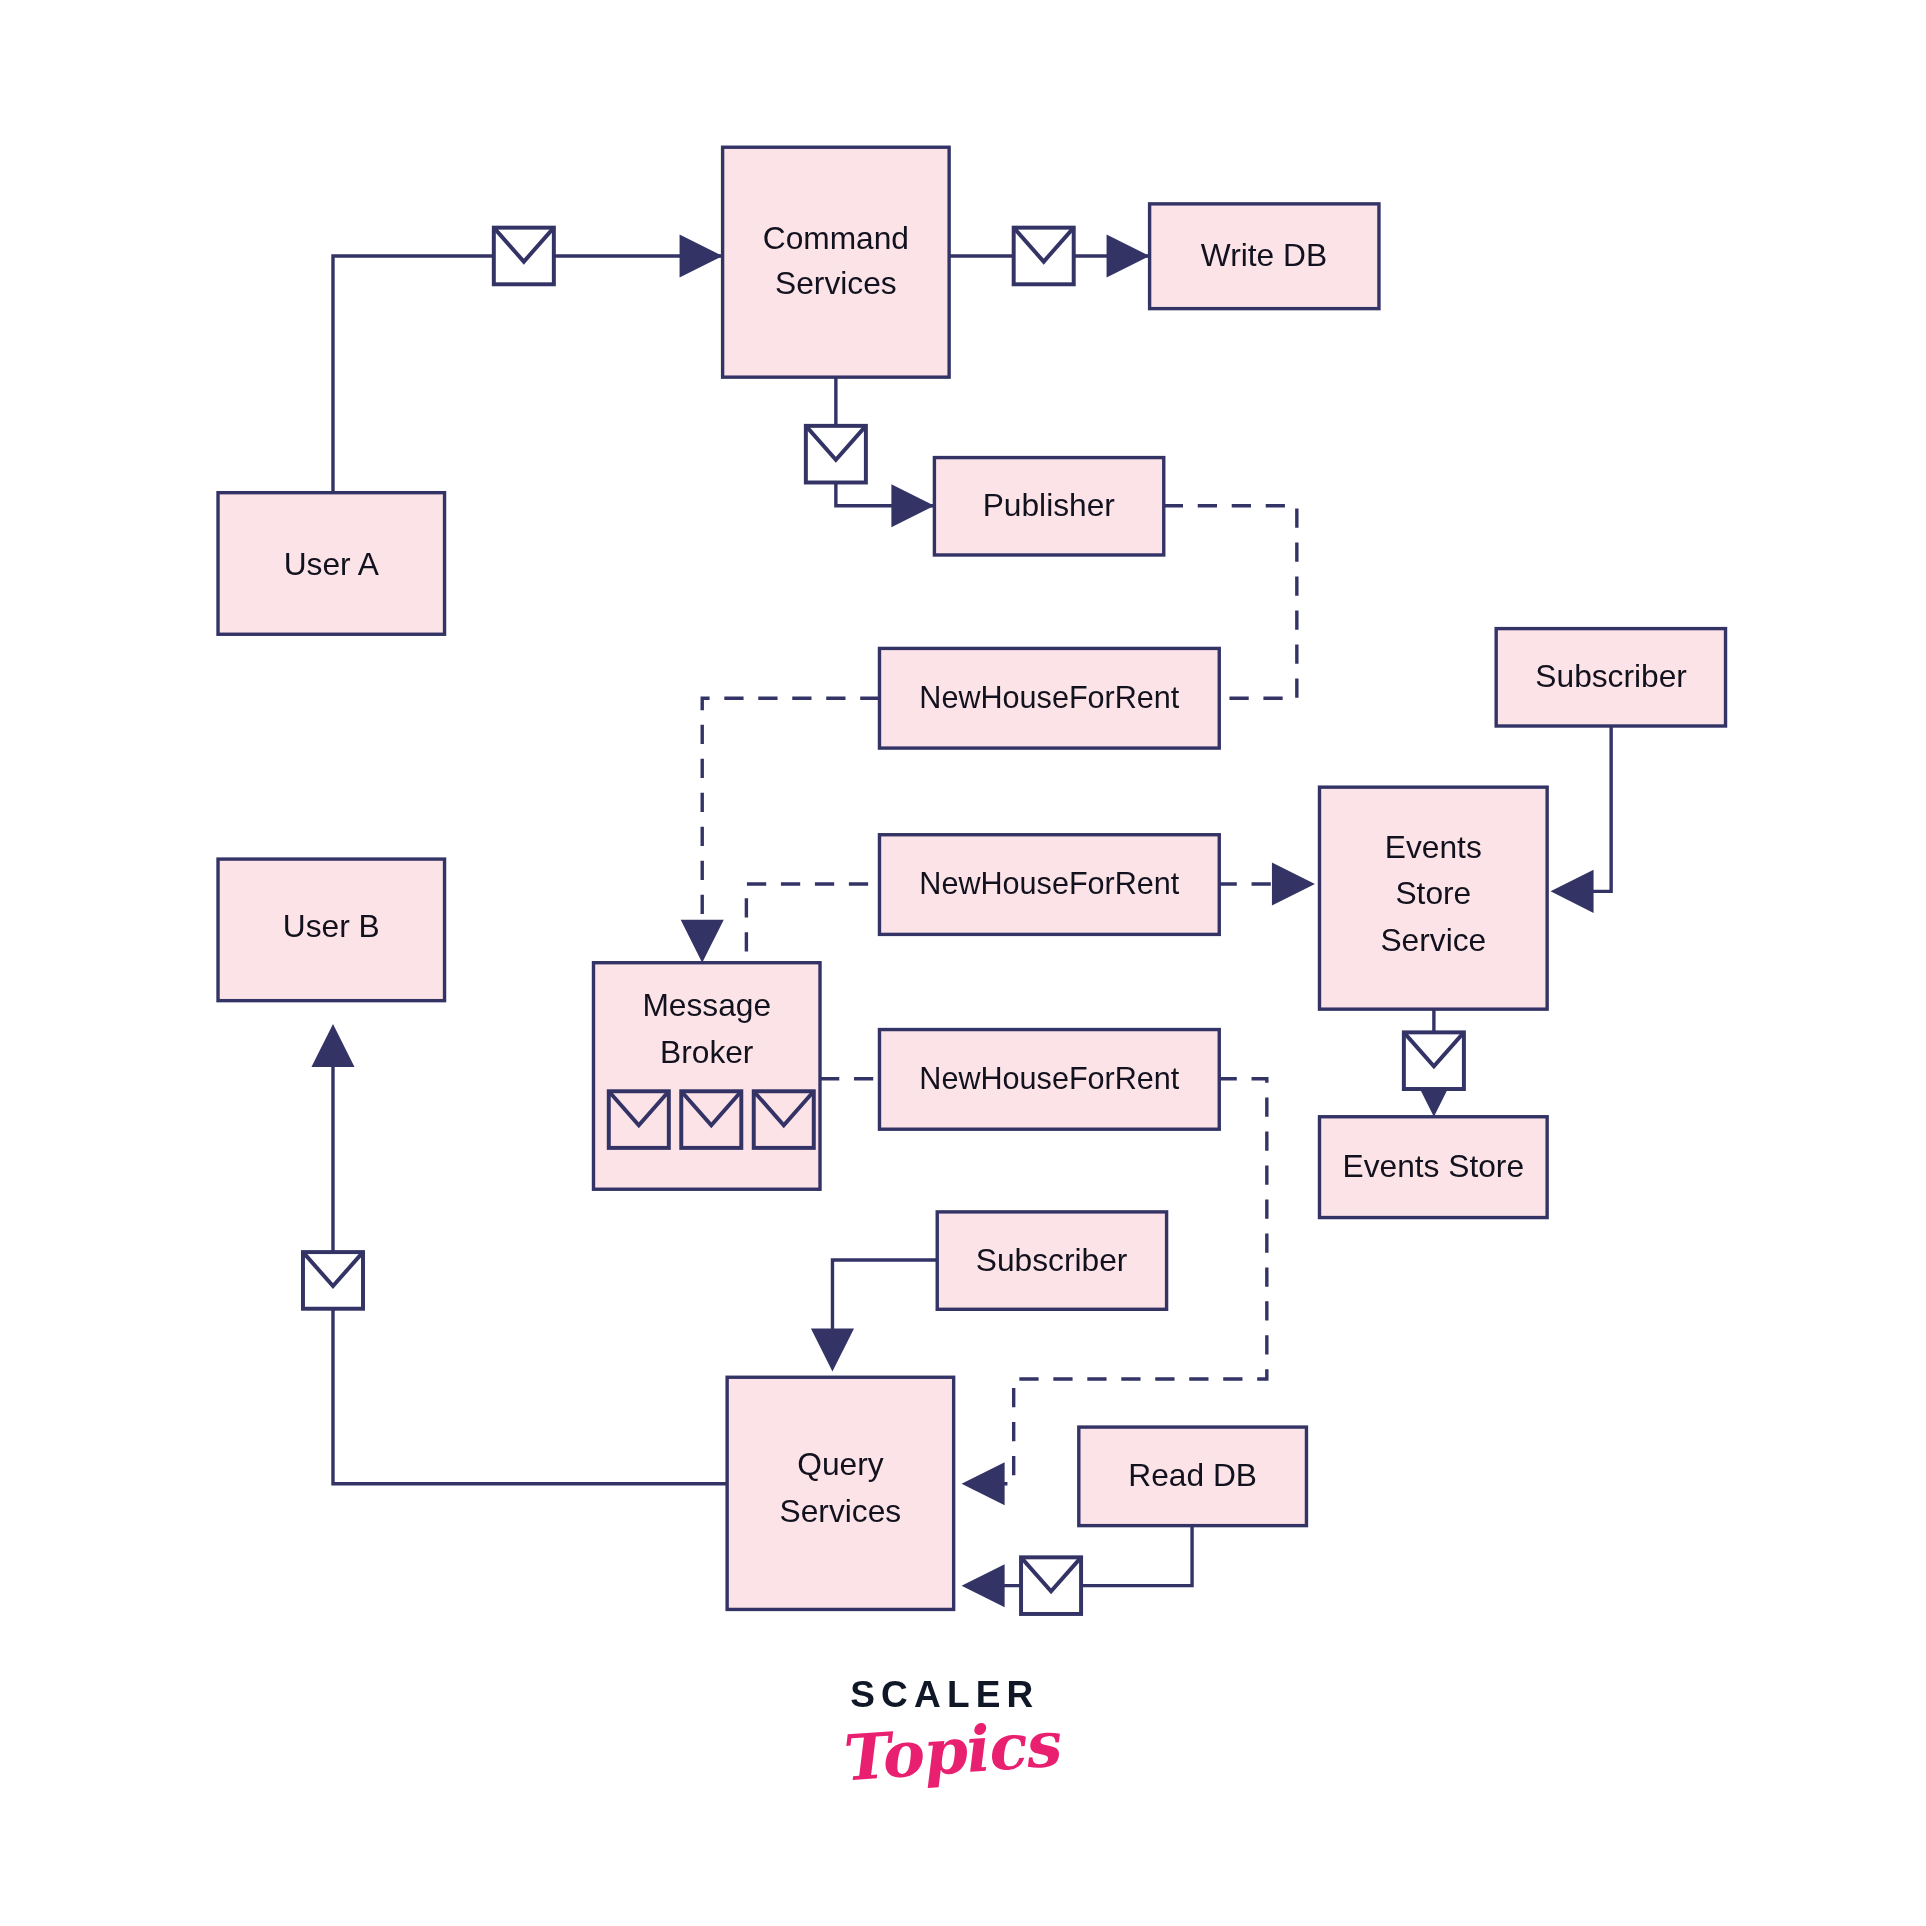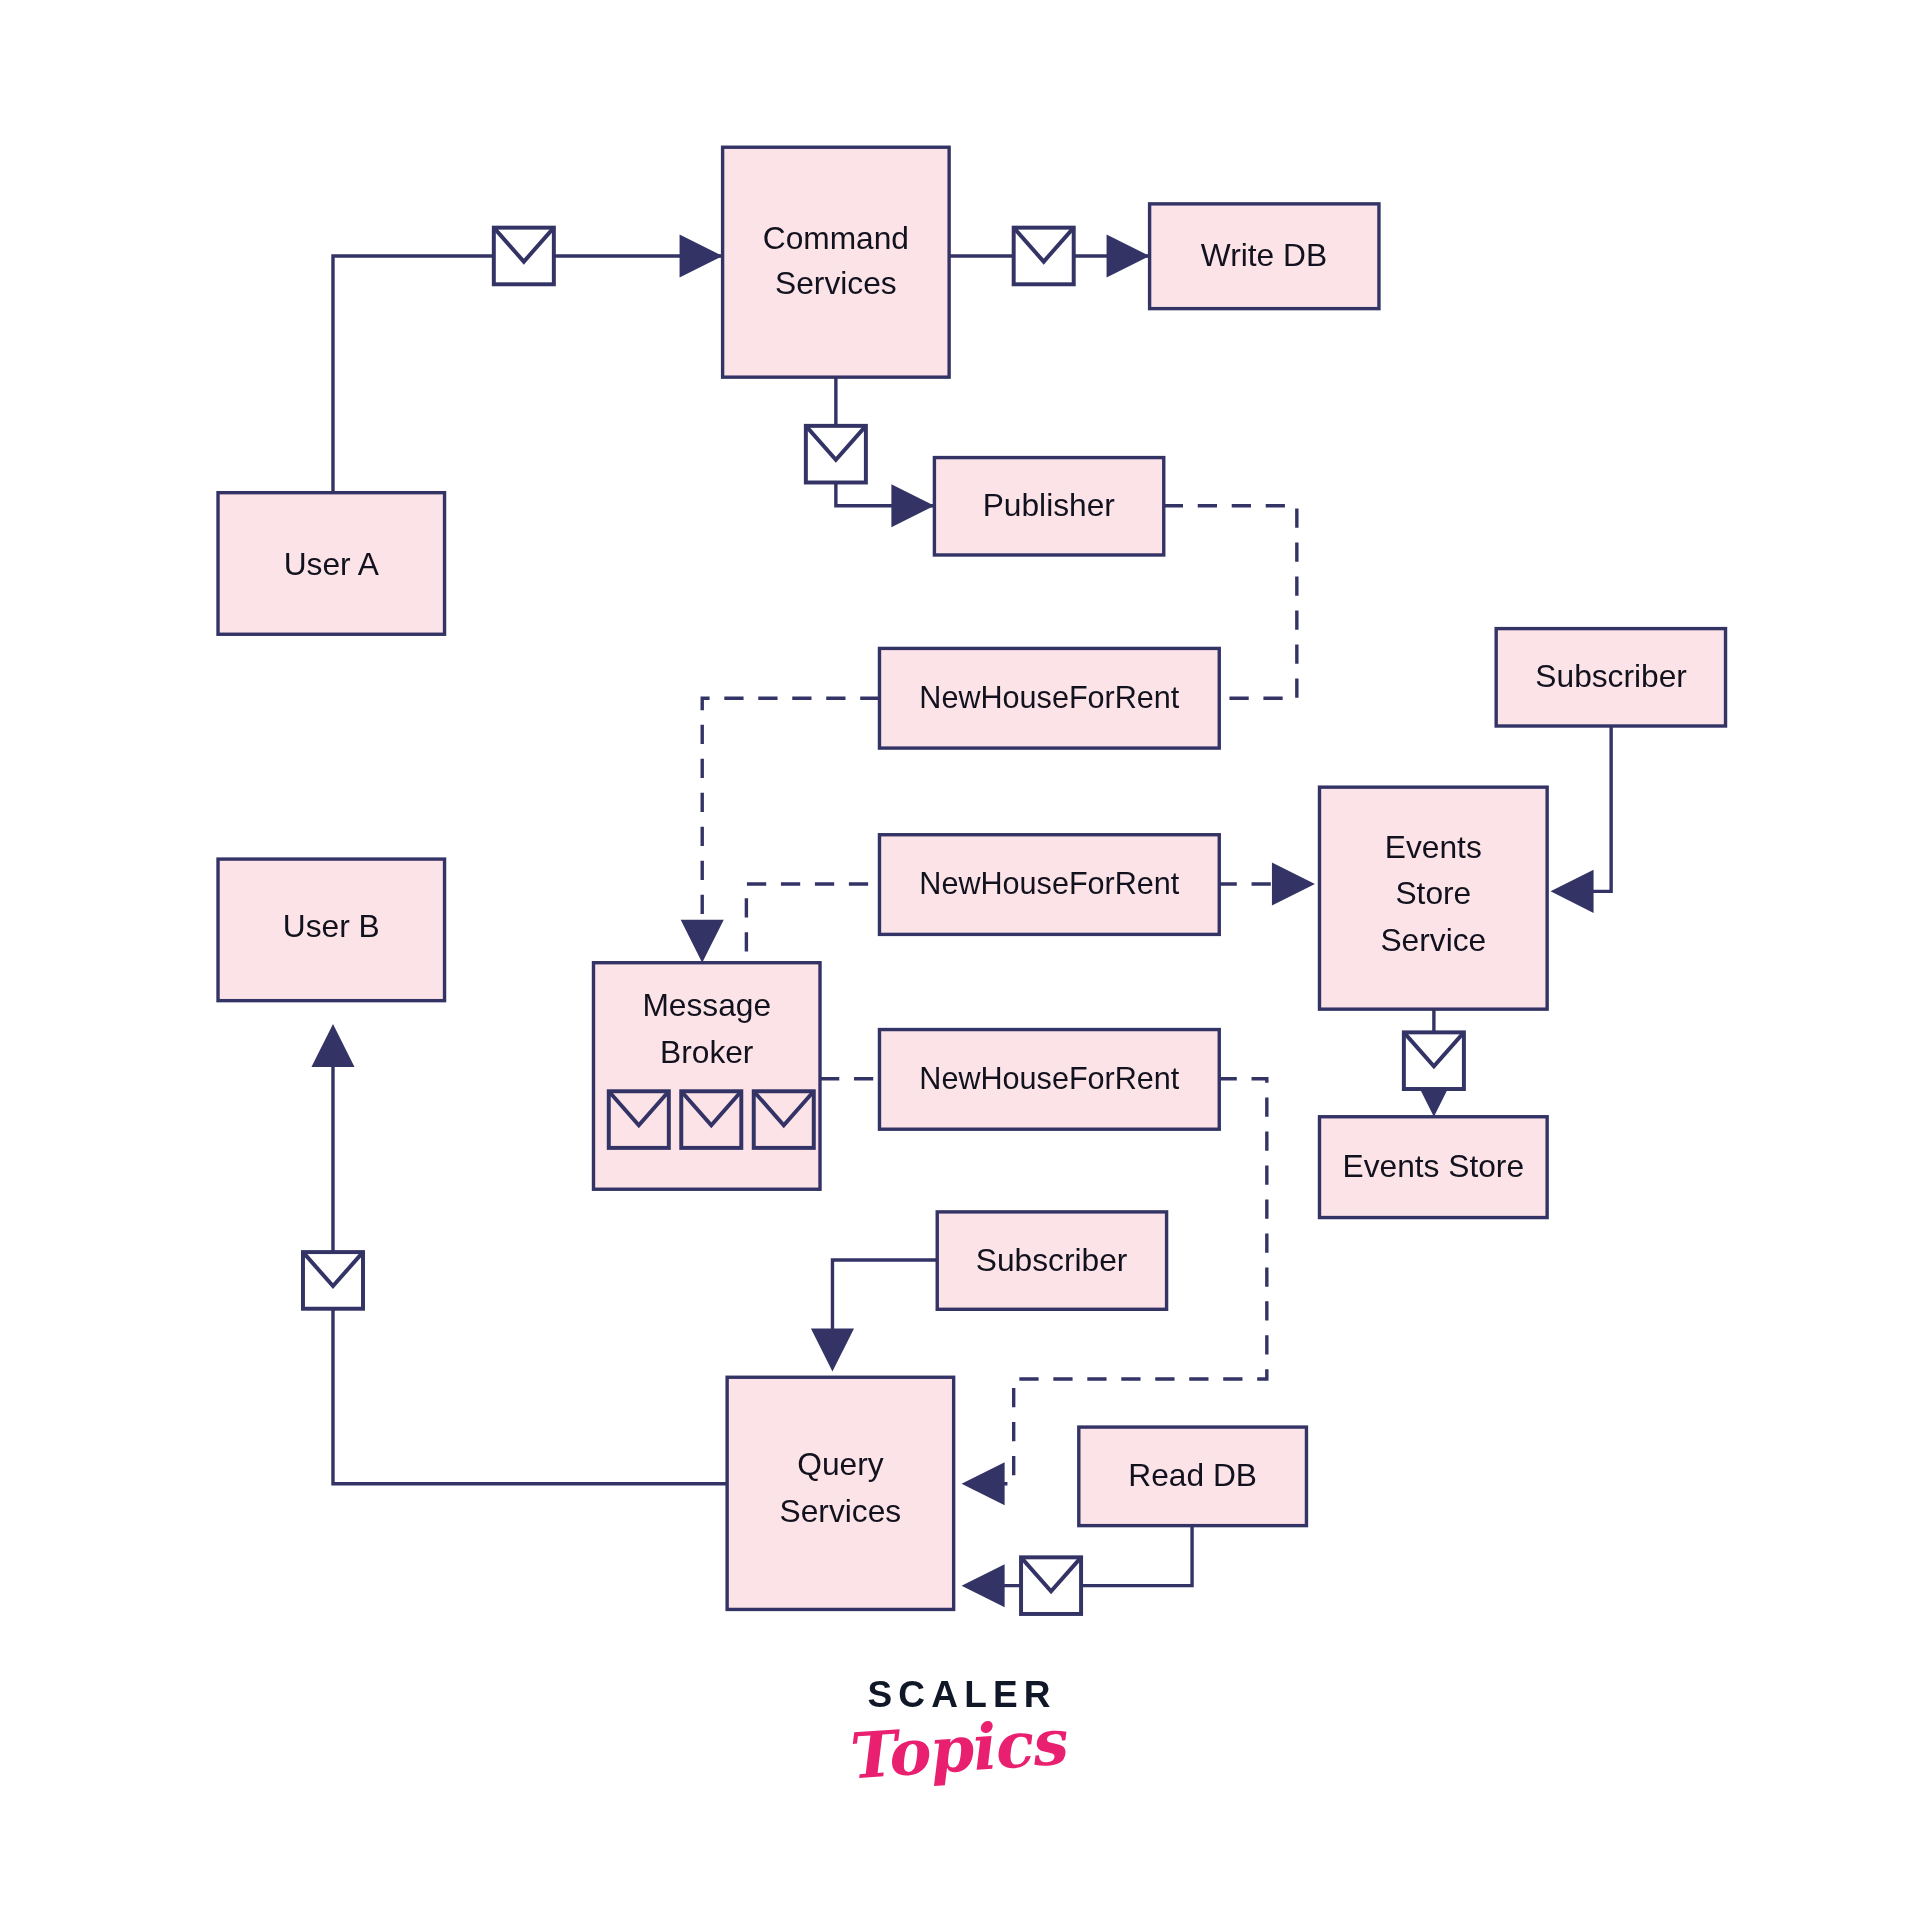--- a/index.html
+++ b/index.html
@@ -66,25 +66,25 @@
     fill: #FCE3E7;
     stroke: #333366;
     stroke-width: 7;
   }
   .arrow-head {
     fill: #333366;
   }
   
   #logo {
     position: absolute;
-    left: 823px;
+    left: 844px;
     top: 1676px;
     width: 272px;
     height: 164px;
-    text-align: center;
+    text-align: left;
     user-select: none;
   }
   #logo .scaler-word {
     font-family: "Liberation Sans", sans-serif;
     font-weight: bold;
     font-size: 37px;
     letter-spacing: 6.2px;
     color: #101828;
     line-height: 1;
     display: block;

